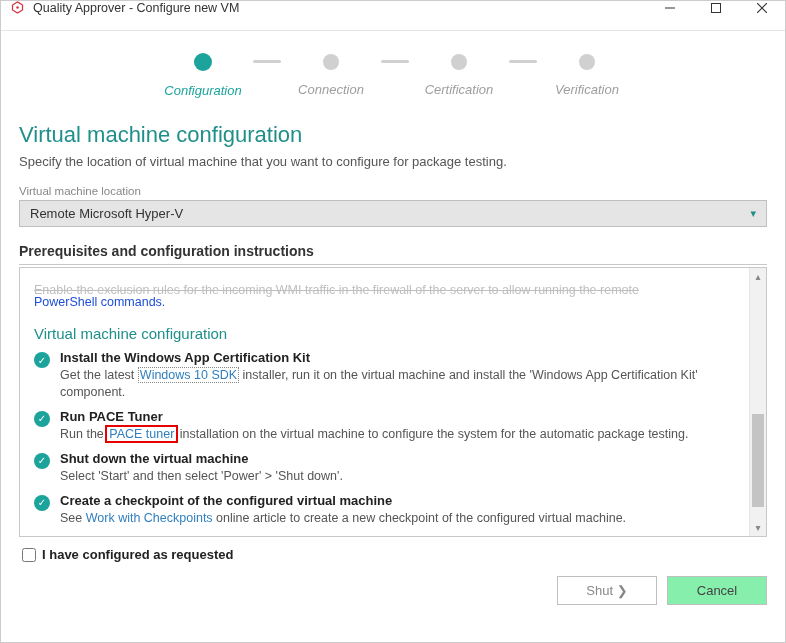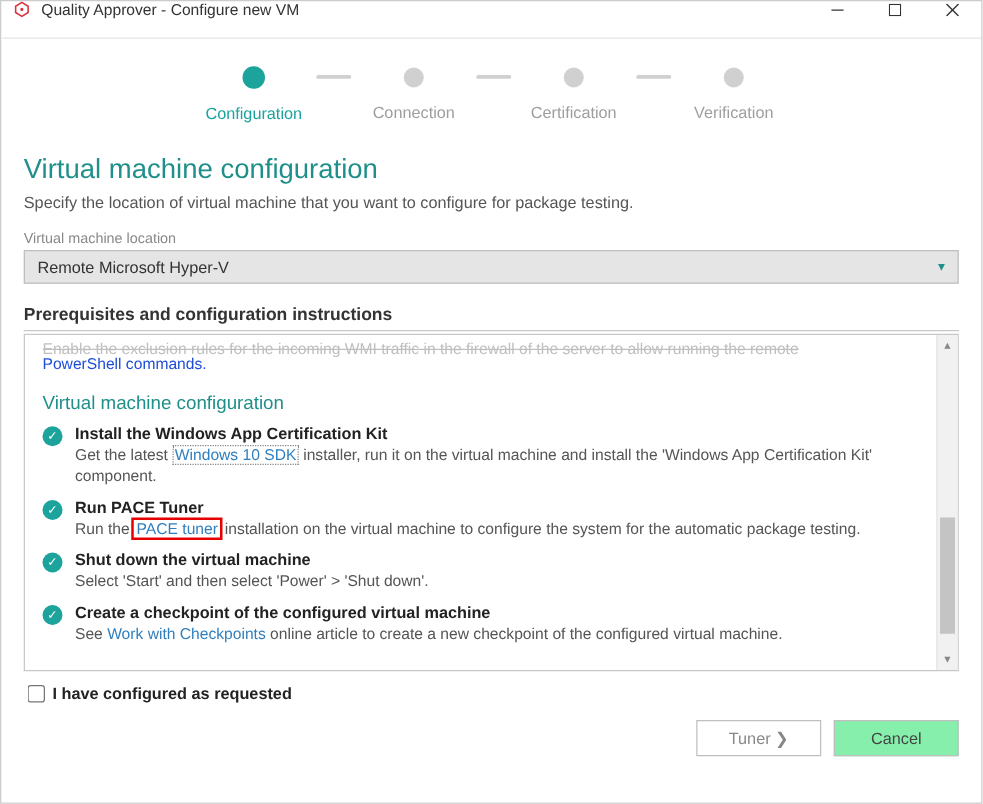--- a/index.html
+++ b/index.html
@@ -30,20 +30,21 @@
   .winbtn {
     width: 46px; height: 30px;
     display:flex; align-items:center; justify-content:center;
     color:#333;
   }
   
   .stepper {
     display:flex; justify-content:center; align-items:center;
     padding: 22px 0 10px 4px;
     gap: 0;
+    font-style: italic;
   }
   .step {
     display:flex; flex-direction:column; align-items:center;
     width: 96px;
   }
   .step .circle {
     width: 16px; height:16px; border-radius:50%;
     background:#d0d0d0;
   }
   .step.active .circle { background:#1ba39c; width:18px;height:18px; }
@@ -72,20 +73,21 @@
   .instruction-box {
     border:1px solid #c8c8c8; margin-top:2px;
     height: 270px;
     position:relative;
     display:flex;
   }
   .instruction-scroll {
     overflow:hidden;
     padding: 0 14px 12px 14px;
     flex:1;
+    margin-top:11px;
   }
   .cut-line { color:#bfbfbf; text-decoration:line-through; font-size:12.5px; padding-top:4px; white-space:nowrap; overflow:hidden;}
   .cut-para { color:#1d4ed8; font-size:12.5px; margin-top:-2px; }
   .sub-heading { color:#1f8f8a; font-size:15px; font-weight:400; margin:16px 0 8px 0; }
   .bullet {
     display:flex; align-items:flex-start; gap:10px;
     margin: 8px 0;
   }
   .bullet .bicon {
     width:16px;height:16px;border-radius:50%;
@@ -241,16 +243,16 @@
   </div>
 </div>
 
 <div class="checkbox-row">
   <input type="checkbox" id="cfg" style="">
   <label for="cfg">I have configured as requested</label>
 </div>
 
 <div class="footer">
   <div class="btn">
-    <span>Tuner</span> <span>❯</span>
+    <span>Shut</span> <span>❯</span>
   </div>
   <div class="btn cancel">Cancel</div>
 </div>
 
 </body></html>

